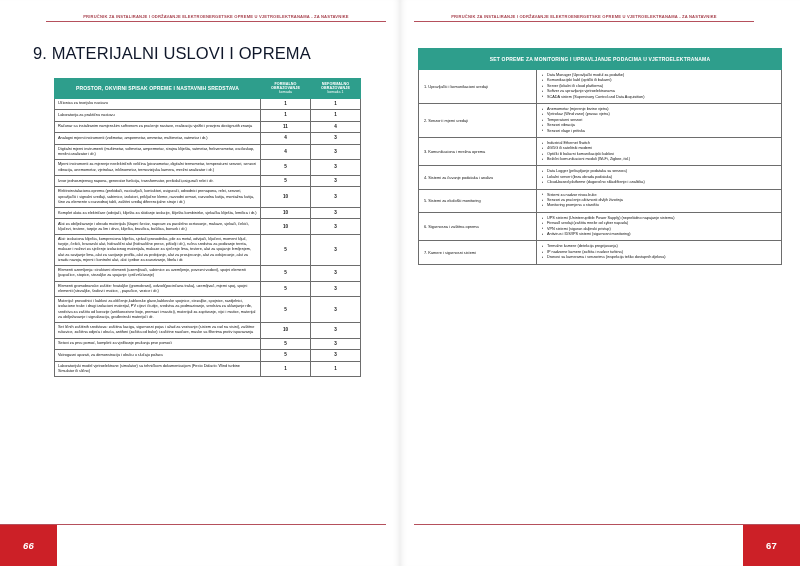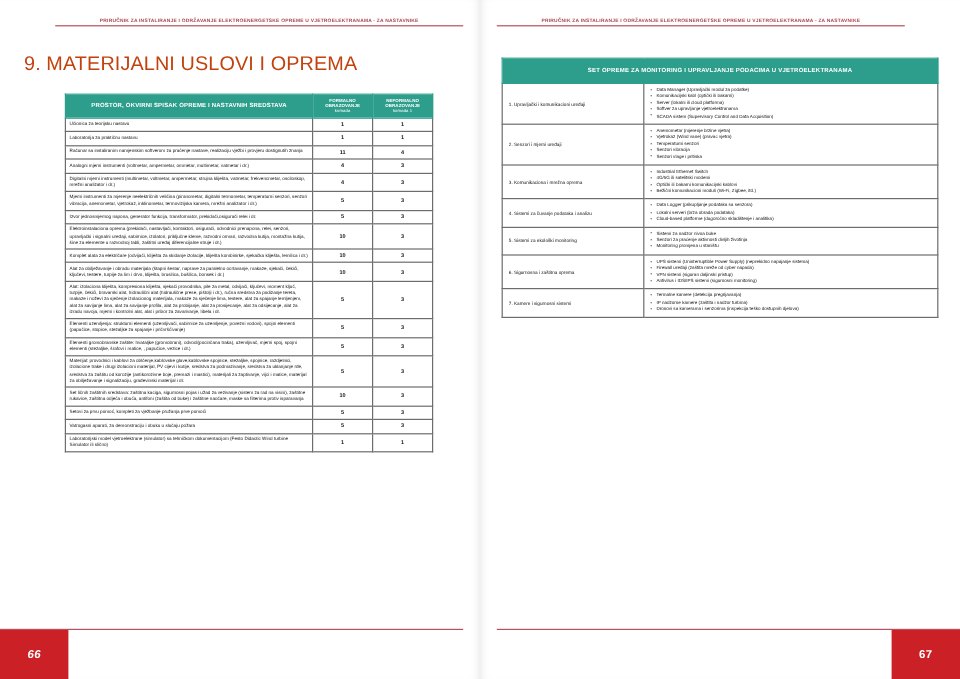--- a/index.html
+++ b/index.html
@@ -44,24 +44,24 @@
     height: 1.4px;
     background: #b5505c;
     width: 100%;
   }
   .page-left .runhead { left: 46px; right: 14px; }
   .page-right .runhead { left: 14px; right: 46px; }
 
   
   .chapter-title {
     position: absolute;
-    top: 44px; left: 20px;
+    top: 44px; left: 33px;
     font-size: 16.5px;
     font-weight: 400;
-    color: #c2410c;
+    color: #0f172a;
     letter-spacing: .1px;
     white-space: nowrap;
   }
 
   
   .pagenum {
     position: absolute;
     bottom: 0;
     width: 57px; height: 41px;
     background: #cc2027;

